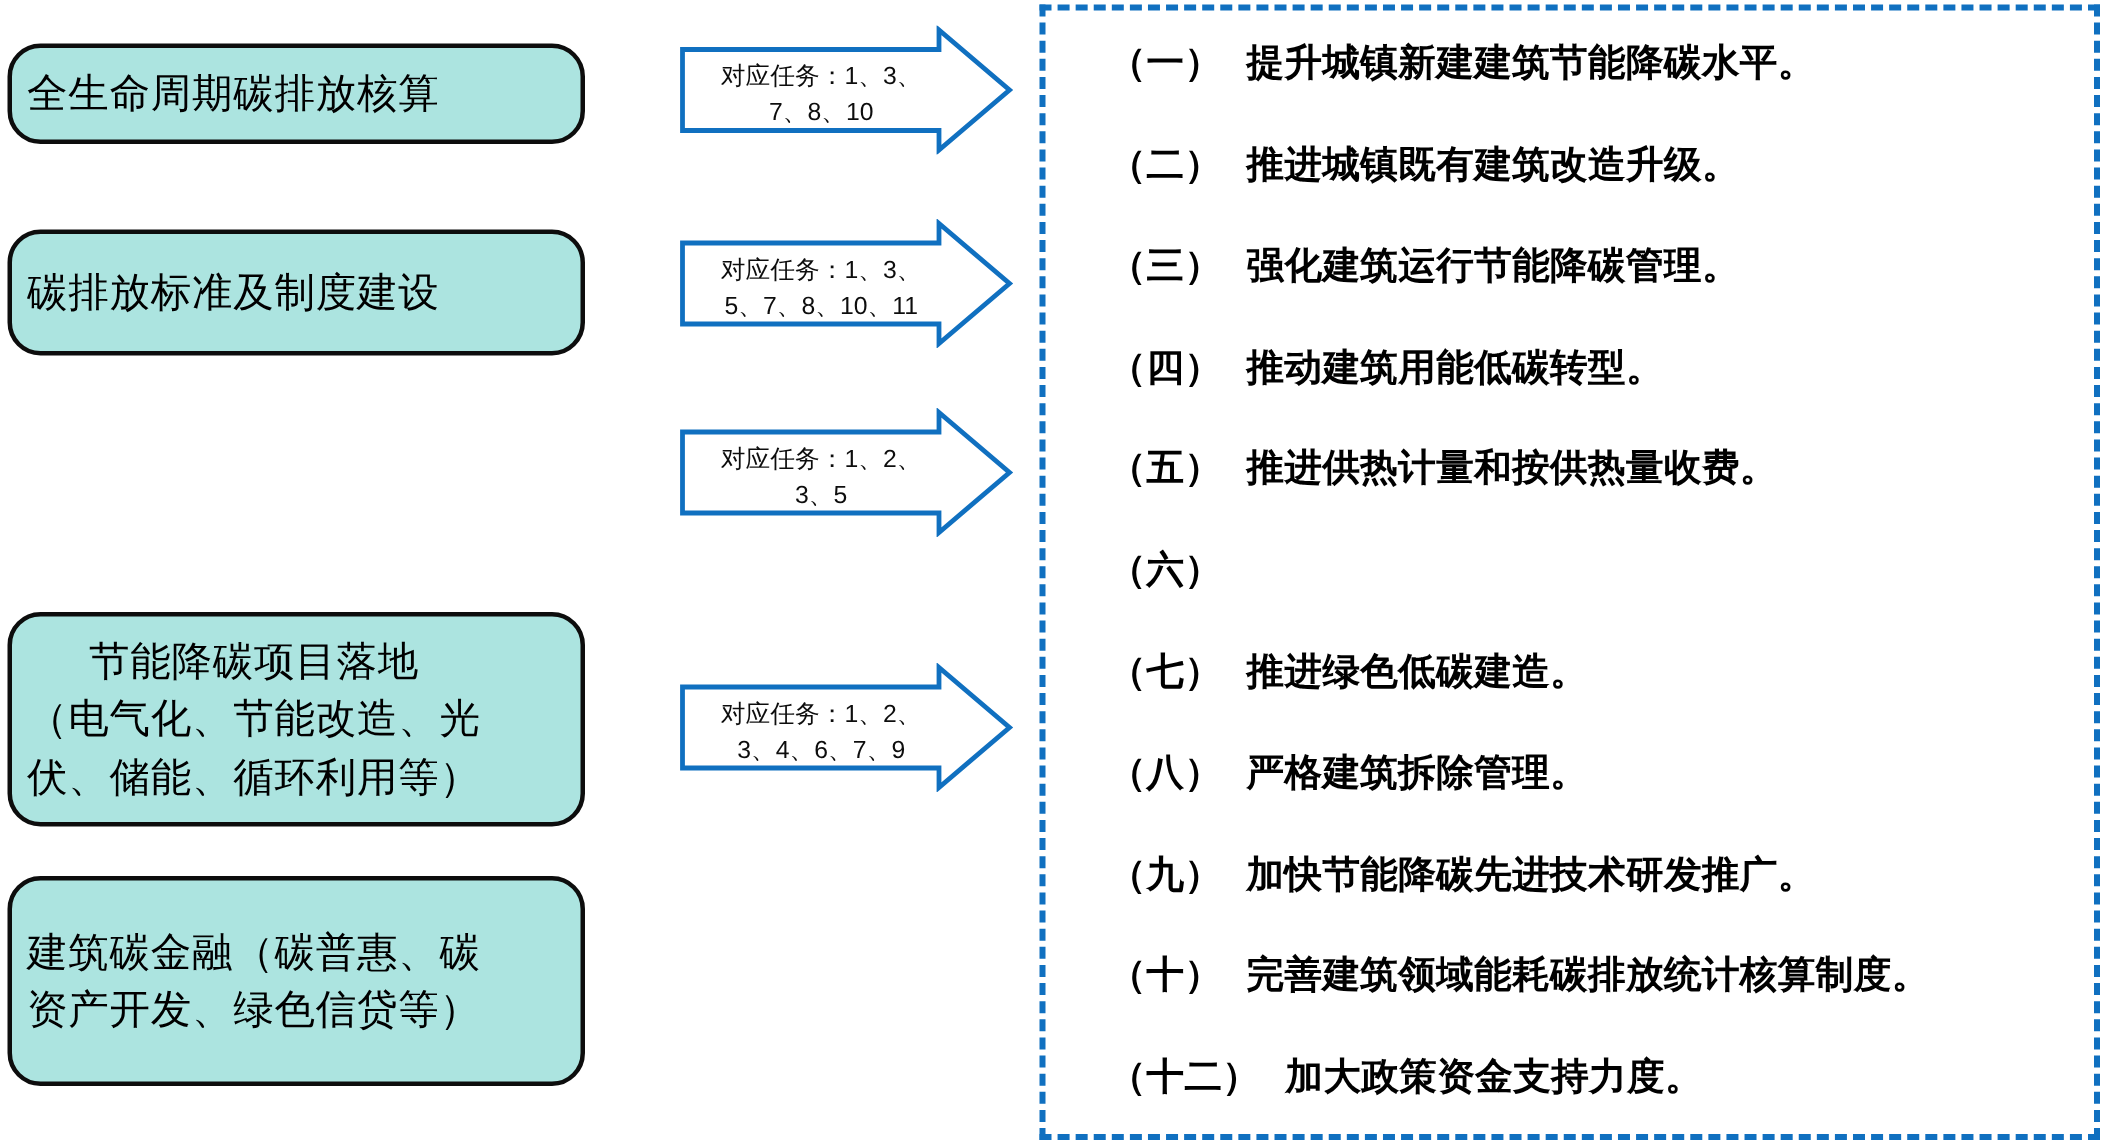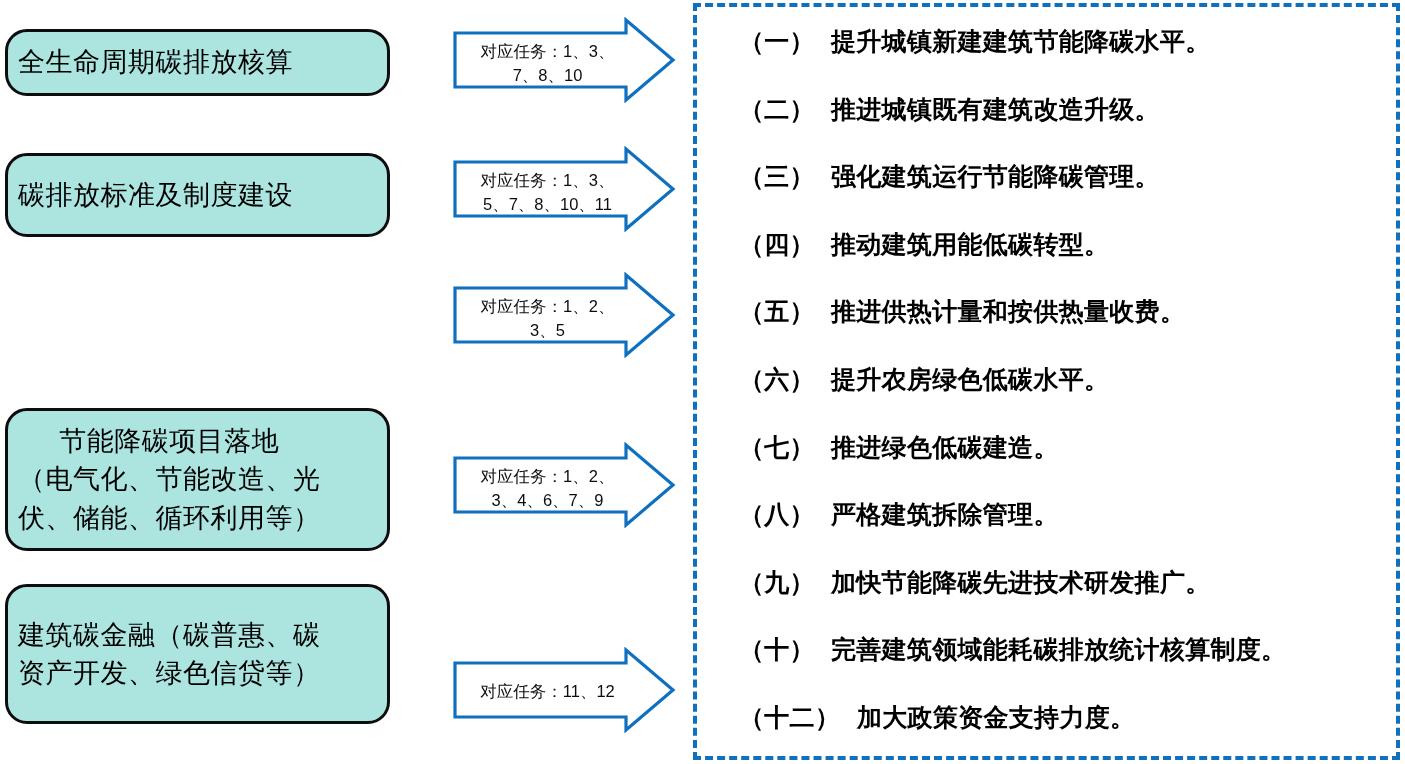--- a/index.html
+++ b/index.html
@@ -165,26 +165,20 @@
   </div>
 
   <div class="arrow-wrap" id="arrow-3">
     <svg width="224" height="86" viewBox="0 0 224 86">
       <polygon points="3,16 174,16 174,3 221,43 174,83 174,70 3,70" fill="none" stroke="#1070C0" stroke-width="3.2" stroke-linejoin="miter"></polygon>
     </svg>
     <div class="arrow-label" style="top:23px;">对应任务：1、2、
 3、4、6、7、9</div>
   </div>
 
-  <div class="arrow-wrap" id="arrow-4">
-    <svg width="224" height="86" viewBox="0 0 224 86">
-      <polygon points="3,16 174,16 174,3 221,43 174,83 174,70 3,70" fill="none" stroke="#1070C0" stroke-width="3.2" stroke-linejoin="miter"></polygon>
-    </svg>
-    <div class="arrow-label" style="top:33px;">对应任务：11、12</div>
-  </div>
 
   <div id="task-panel">
     <div class="task-list">
 
       <div class="task-item">
         <span class="task-index">（一）</span>
         <span class="task-text">提升城镇新建建筑节能降碳水平。</span>
       </div>
       <div class="task-item">
         <span class="task-index">（二）</span>
@@ -197,21 +191,20 @@
       <div class="task-item">
         <span class="task-index">（四）</span>
         <span class="task-text">推动建筑用能低碳转型。</span>
       </div>
       <div class="task-item">
         <span class="task-index">（五）</span>
         <span class="task-text">推进供热计量和按供热量收费。</span>
       </div>
       <div class="task-item">
         <span class="task-index">（六）</span>
-        <span class="task-text">提升农房绿色低碳水平。</span>
       </div>
       <div class="task-item">
         <span class="task-index">（七）</span>
         <span class="task-text">推进绿色低碳建造。</span>
       </div>
       <div class="task-item">
         <span class="task-index">（八）</span>
         <span class="task-text">严格建筑拆除管理。</span>
       </div>
       <div class="task-item">

